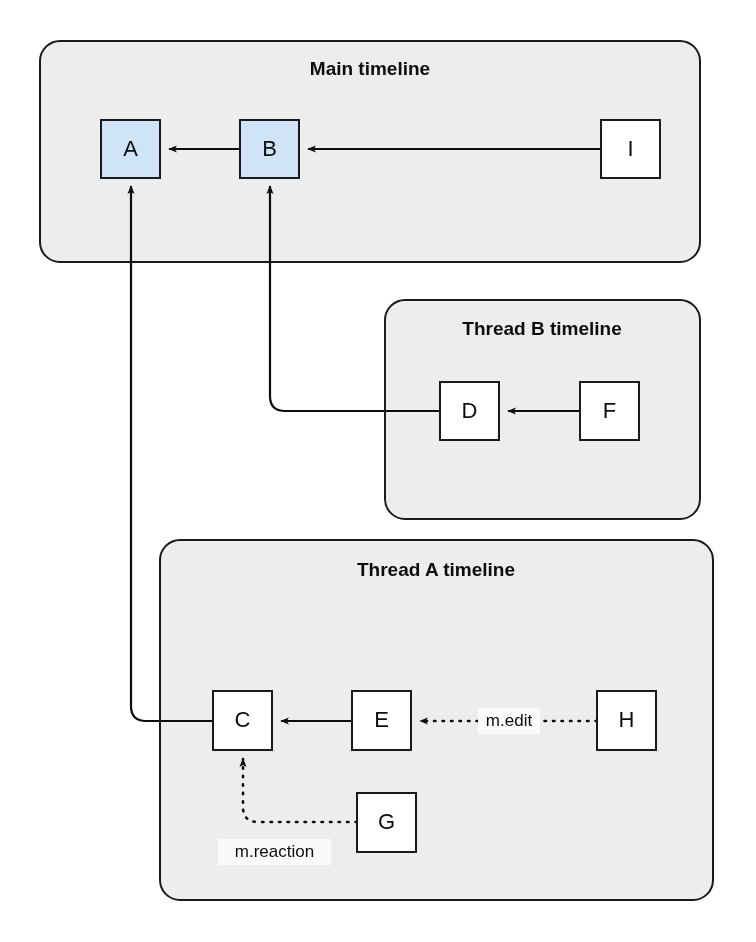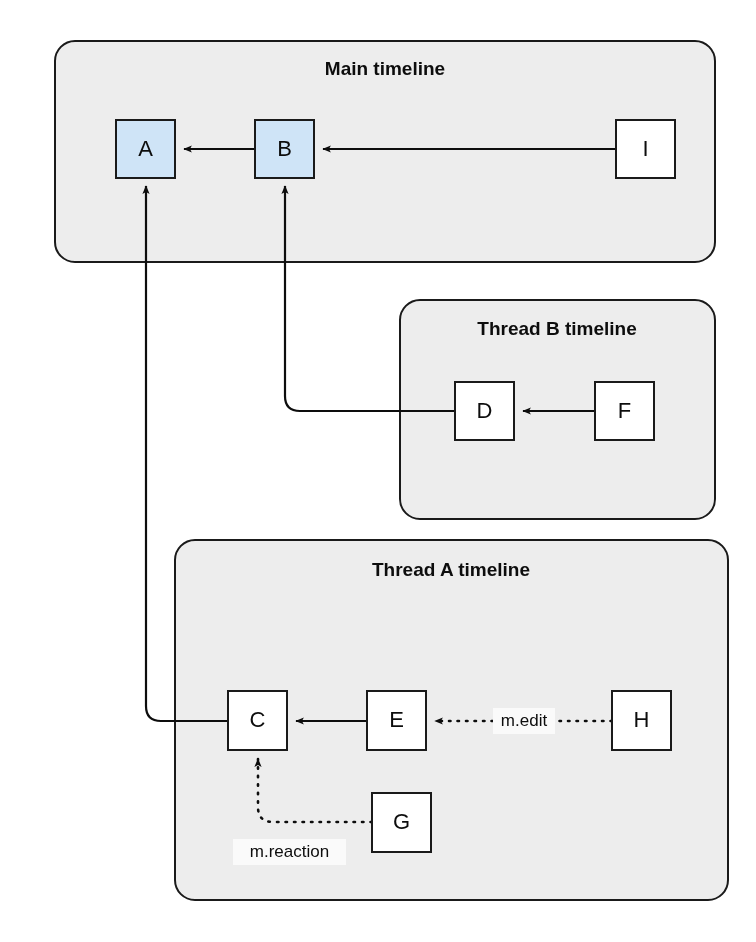--- a/index.html
+++ b/index.html
@@ -10,21 +10,20 @@
   body {
     width: 756px;
     height: 942px;
     font-family: "Liberation Sans", sans-serif;
     overflow: hidden;
   }
   #diagram-root {
     position: relative;
     width: 608px;
     height: 942px;
-    padding-left: 15px;
   }
   svg#diagram-svg {
     display: block;
     width: 756px;
     height: 942px;
   }
   .container-rect {
     fill: #ededed;
     stroke: #1a1a1a;
     stroke-width: 2;

